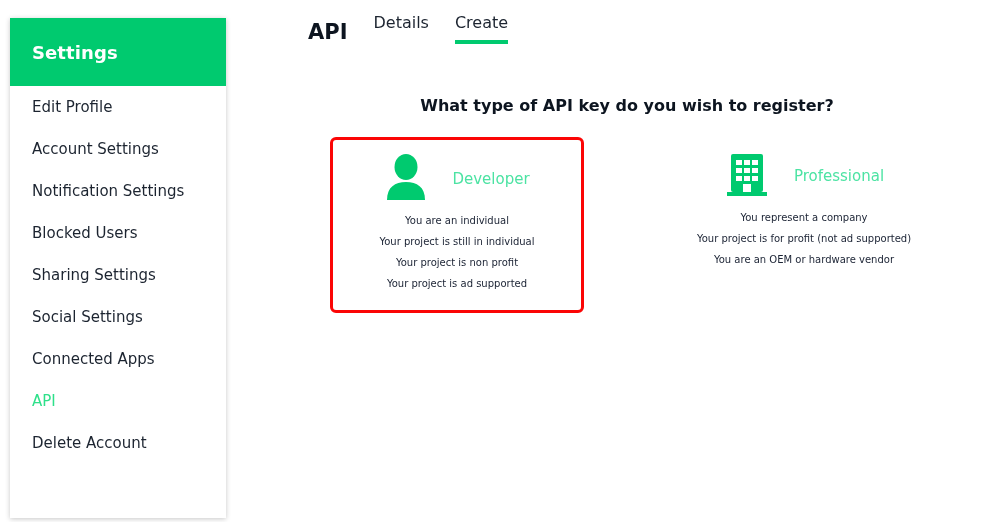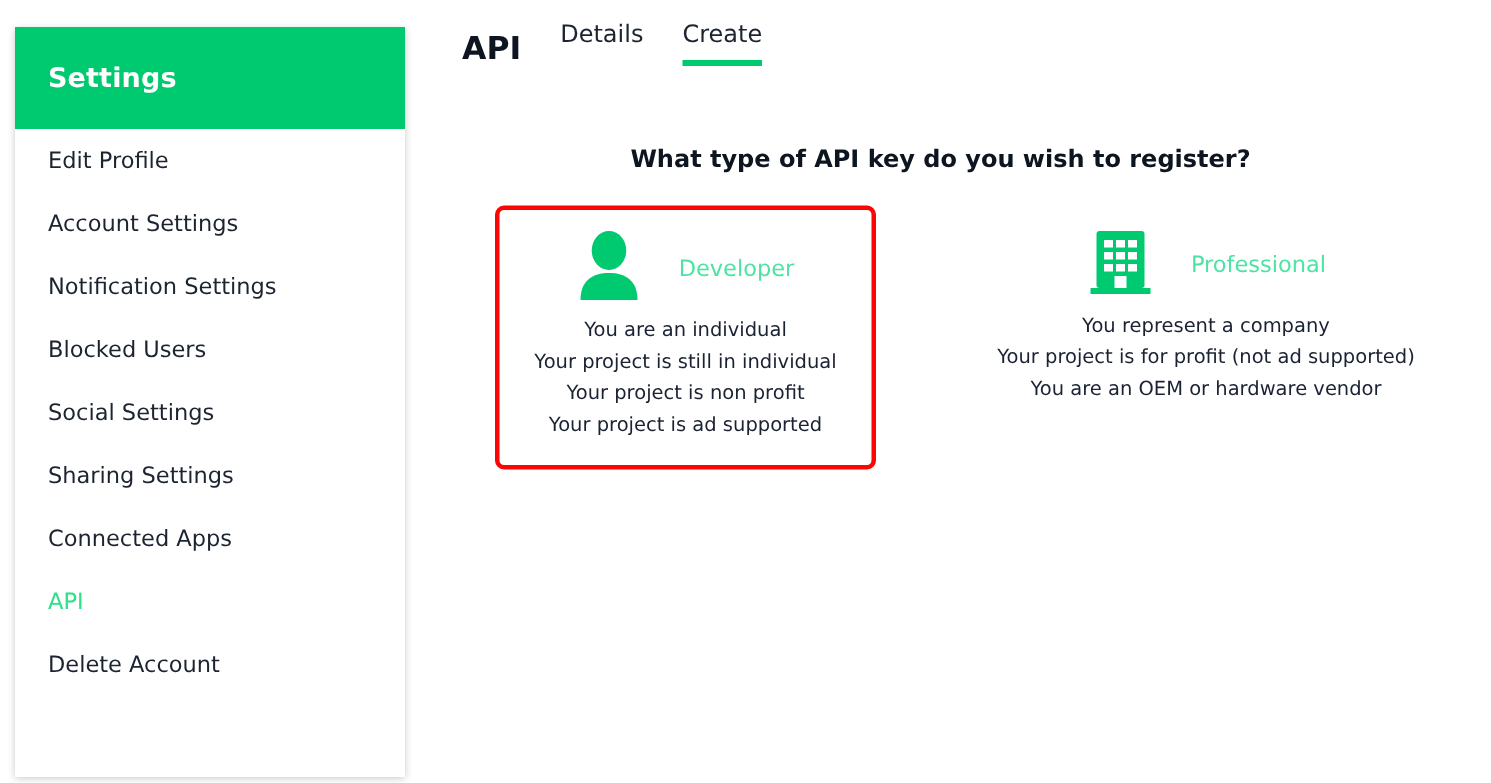--- a/index.html
+++ b/index.html
@@ -13,21 +13,21 @@
     font-family: "DejaVu Sans", sans-serif;
     overflow: hidden;
     position: relative;
   }
 
   
   #settings-panel {
     position: absolute;
     left: 10px;
     top: 18px;
-    width: 260px;
+    width: 216px;
     height: 500px;
     background: #ffffff;
     box-shadow: 0 1px 5px rgba(0,0,0,0.22);
     box-sizing: border-box;
   }
   #settings-header {
     height: 68px;
     background: #00ca6f;
     display: flex;
     align-items: center;
@@ -138,41 +138,41 @@
   }
   .card-label {
     font-size: 15px;
     color: #4ce3a3;
     line-height: 20px;
   }
   .card-lines {
     margin-top: 2px;
   }
   .card-line {
-    font-size: 13px;
+    font-size: 10px;
     color: #1a2233;
     line-height: 21px;
     white-space: nowrap;
   }
   .card.pro { width: 300px; }
 </style>
 </head>
 <body>
 
 <div id="settings-panel">
   <div id="settings-header">
     <span class="title">Settings</span>
   </div>
   <nav id="settings-nav">
     <div class="nav-item">Edit Profile</div>
     <div class="nav-item">Account Settings</div>
     <div class="nav-item">Notification Settings</div>
     <div class="nav-item">Blocked Users</div>
+    <div class="nav-item">Sharing Settings</div>
     <div class="nav-item">Social Settings</div>
-    <div class="nav-item">Sharing Settings</div>
     <div class="nav-item">Connected Apps</div>
     <div class="nav-item active">API</div>
     <div class="nav-item">Delete Account</div>
   </nav>
 </div>
 
 <div id="main">
 
   <div id="tabbar">
     <span class="brand">API</span>

